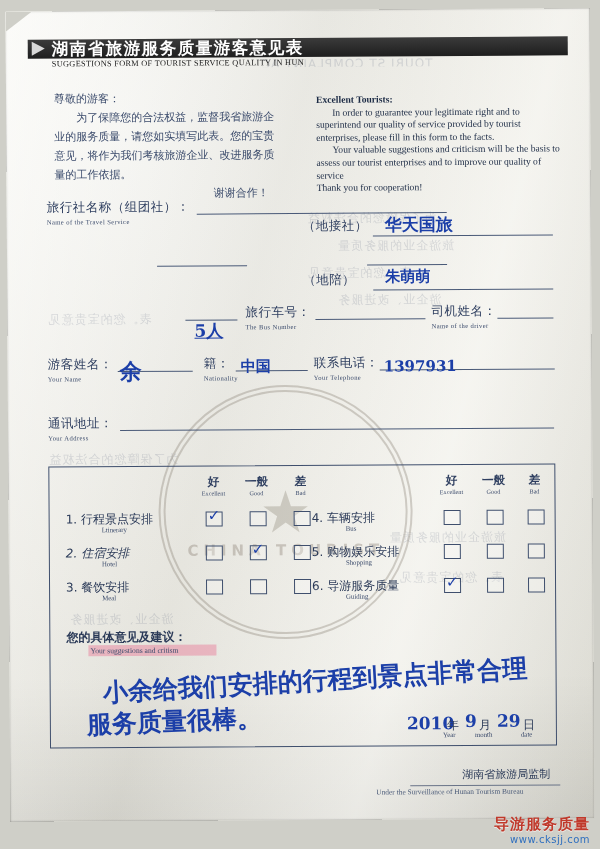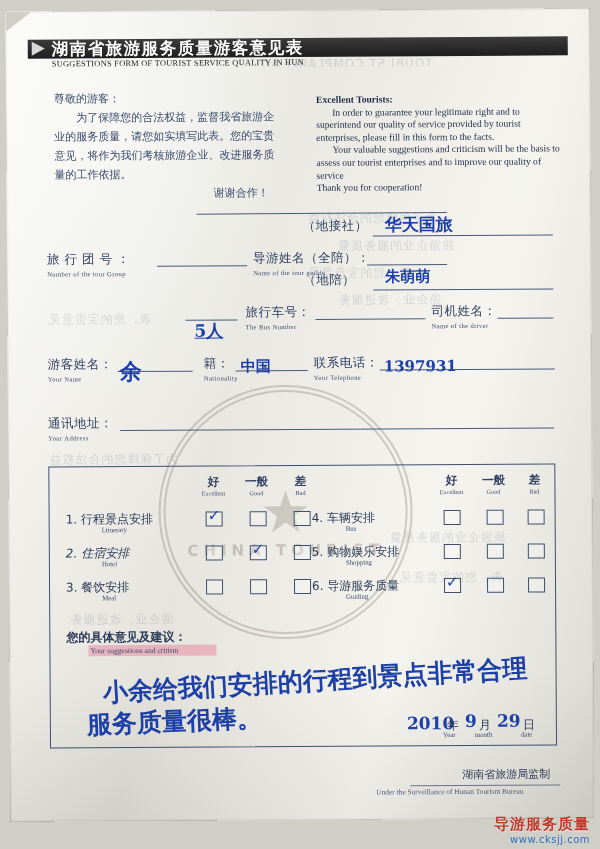--- a/index.html
+++ b/index.html
@@ -215,35 +215,31 @@
     <span class="thanks">谢谢合作！</span>
   </div>
 
   <div class="intro-en">
     <p><b>Excellent Tourists:</b></p>
     <p class="ind">In order to guarantee your legitimate right and to superintend our quality of service provided by tourist enterprises, please fill in this form to the facts.</p>
     <p class="ind">Your valuable suggestions and criticism will be the basis to assess our tourist enterprises and to improve our quality of service</p>
     <p>Thank you for cooperation!</p>
   </div>
 
+  <div class="field" style="left:40px; top:188px;">
+    <div class="lab-cn">旅行社名称（组团社）：</div>
+    <div class="lab-en" style="margin-top:2px;">Name  of  the  Travel  Service</div>
+  </div>
   <div class="rule" style="left:190px; top:203px; width:250px;"></div>
   <div class="field lab-cn" style="left:296px; top:208px;">（地接社）</div>
   <div class="rule" style="left:366px; top:226px; width:180px;"></div>
   <div class="hw lg" style="left:378px; top:204px;">华天国旅</div>
 
-  <div class="field" style="left:40px; top:240px;">
-    <div class="lab-cn">旅 行 团 号 ：</div>
-    <div class="lab-en" style="margin-top:2px;">Number  of  the  tour  Group</div>
-  </div>
   <div class="rule" style="left:150px; top:255px; width:90px;"></div>
 
-  <div class="field" style="left:246px; top:240px;">
-    <div class="lab-cn">导游姓名（全陪）：</div>
-    <div class="lab-en" style="margin-top:2px;">Name  of  the  tour  guilde</div>
-  </div>
   <div class="rule" style="left:360px; top:255px; width:80px;"></div>
   <div class="field lab-cn" style="left:296px; top:262px;">（地陪）</div>
   <div class="rule" style="left:366px; top:280px; width:180px;"></div>
   <div class="hw md" style="left:378px; top:258px;">朱萌萌</div>
 
   <div class="rule" style="left:178px; top:309px; width:52px;"></div>
   <div class="hw lg" style="left:187px; top:309px;text-decoration:underline;">5人</div>
 
   <div class="field" style="left:238px; top:294px;">
     <div class="lab-cn">旅行车号：</div>

